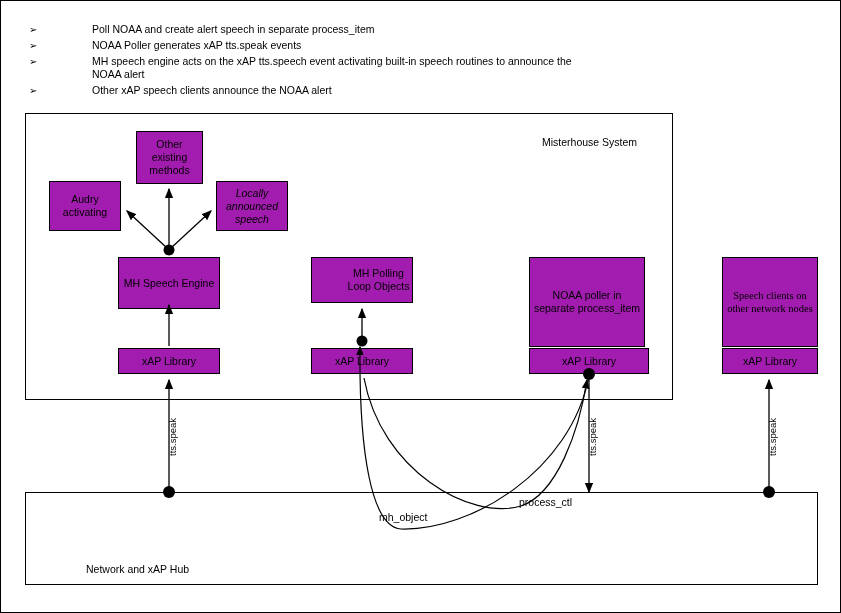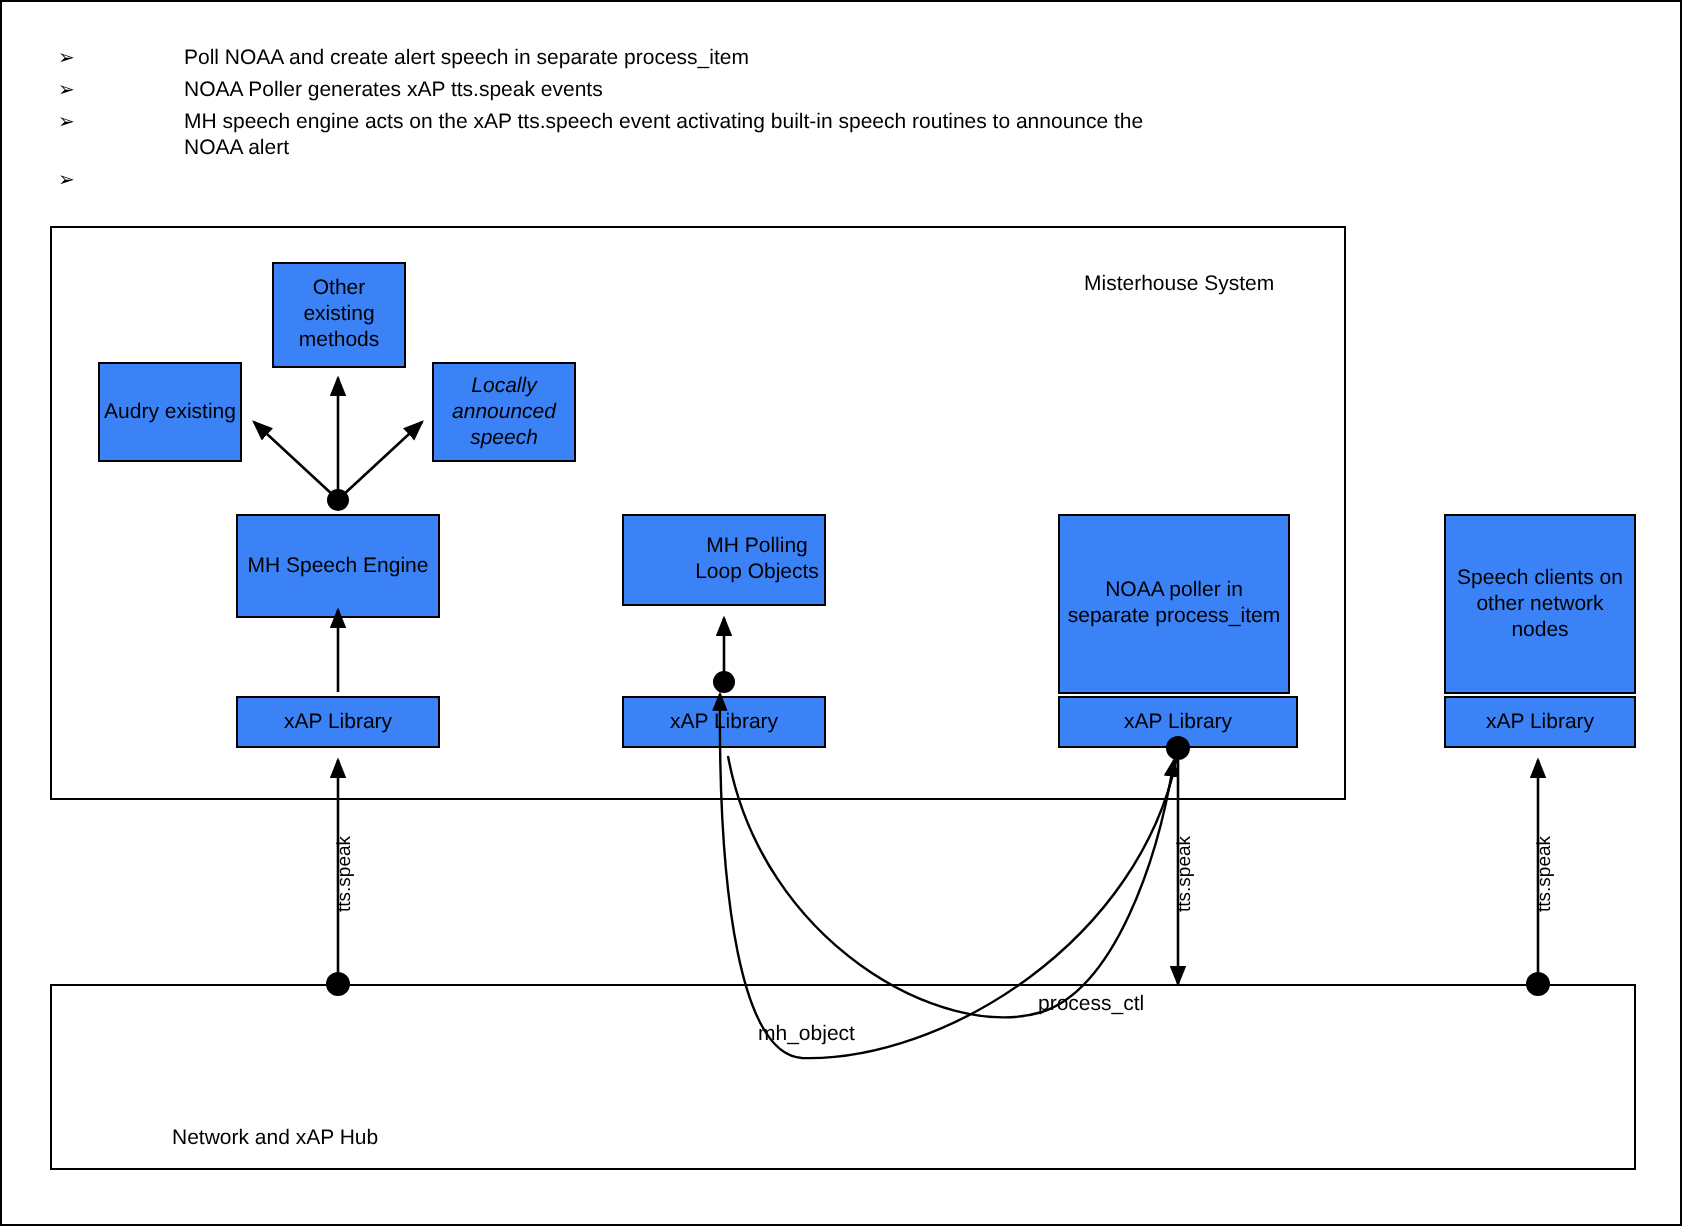--- a/index.html
+++ b/index.html
@@ -43,21 +43,21 @@
   .bullet-text {
     font-size: 10.5px;
     line-height: 13px;
     color: #000;
     padding-left: 43px;
   }
   
   .box {
     position: absolute;
     border: 1px solid #000;
-    background: #3b82f6;
+    background: #a21caf;
     box-sizing: border-box;
     display: flex;
     align-items: center;
     justify-content: center;
     text-align: center;
     font-size: 10.5px;
     line-height: 13px;
     color: #000;
     padding: 2px;
   }
@@ -104,37 +104,38 @@
     <div class="bullet-row">
       <span class="bullet-mark">➢</span>
       <span class="bullet-text">NOAA Poller generates xAP tts.speak events</span>
     </div>
     <div class="bullet-row">
       <span class="bullet-mark">➢</span>
       <span class="bullet-text">MH speech engine acts on the xAP tts.speech event activating built-in speech routines to announce the NOAA alert</span>
     </div>
     <div class="bullet-row">
       <span class="bullet-mark">➢</span>
+      <span class="bullet-text">Other xAP speech clients announce the NOAA alert</span>
     </div>
   </div>
 
   <div class="plainbox" style="left:24px; top:112px; width:648px; height:287px;"></div>
   <div class="freetext" style="left:528px; top:135px;">Misterhouse System</div>
 
   <div class="plainbox" style="left:24px; top:491px; width:793px; height:93px;"></div>
   <div class="freetext" style="left:72px; top:562px;">Network and xAP Hub</div>
 
   <div class="box" style="left:135px; top:130px; width:67px; height:53px;">Other existing methods</div>
-  <div class="box" style="left:48px; top:180px; width:72px; height:50px;">Audry existing</div>
+  <div class="box" style="left:48px; top:180px; width:72px; height:50px;">Audry activating</div>
   <div class="box" style="left:215px; top:180px; width:72px; height:50px;font-style:italic;">Locally announced speech</div>
 
   <div class="box" style="left:117px; top:256px; width:102px; height:52px;">MH Speech Engine</div>
   <div class="box" style="left:310px; top:256px; width:102px; height:46px;padding-left:35px;">MH Polling Loop Objects</div>
   <div class="box" style="left:528px; top:256px; width:116px; height:90px;">NOAA poller in separate process_item</div>
-  <div class="box" style="left:721px; top:256px; width:96px; height:90px;">Speech clients on other network nodes</div>
+  <div class="box" style="left:721px; top:256px; width:96px; height:90px;font-family:Liberation Serif, serif;">Speech clients on other network nodes</div>
 
   <div class="box" style="left:117px; top:347px; width:102px; height:26px;">xAP Library</div>
   <div class="box" style="left:310px; top:347px; width:102px; height:26px;">xAP Library</div>
   <div class="box" style="left:528px; top:347px; width:120px; height:26px;">xAP Library</div>
   <div class="box" style="left:721px; top:347px; width:96px; height:26px;">xAP Library</div>
 
   <div class="vlabel" style="left:166px; top:455px; transform: rotate(-90deg);">tts.speak</div>
   <div class="vlabel" style="left:586px; top:455px; transform: rotate(-90deg);">tts.speak</div>
   <div class="vlabel" style="left:766px; top:455px; transform: rotate(-90deg);">tts.speak</div>
 

